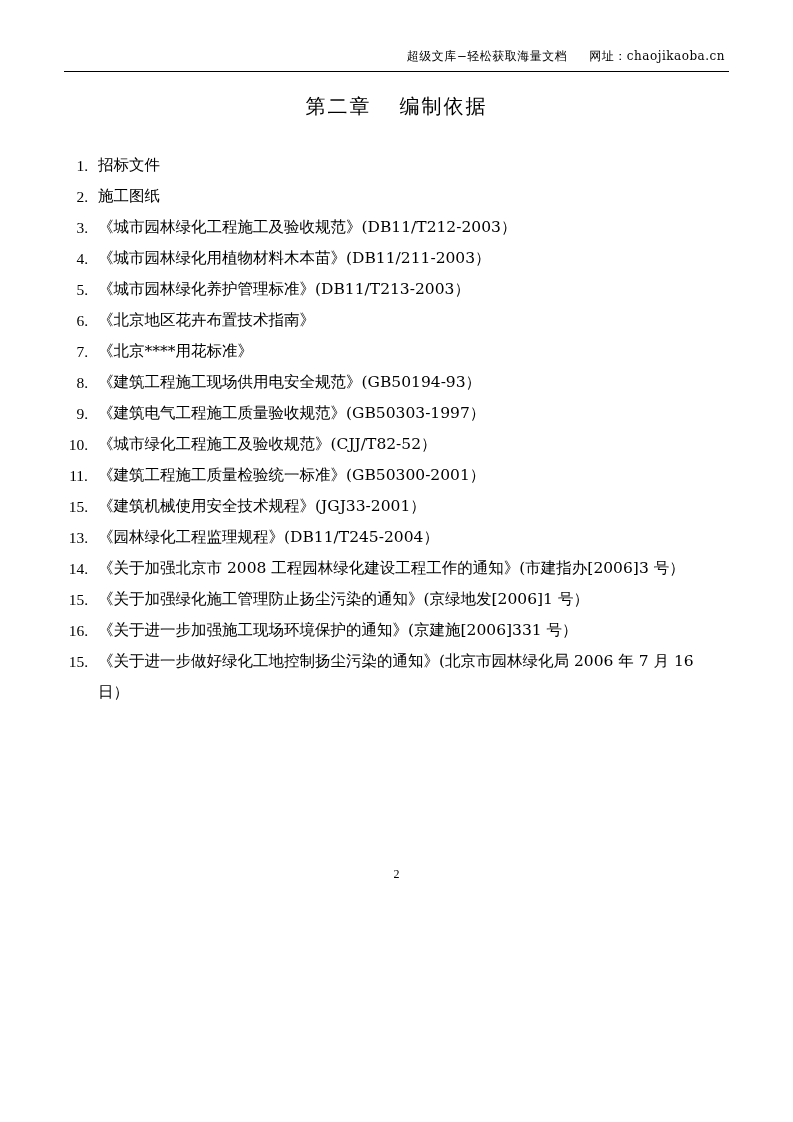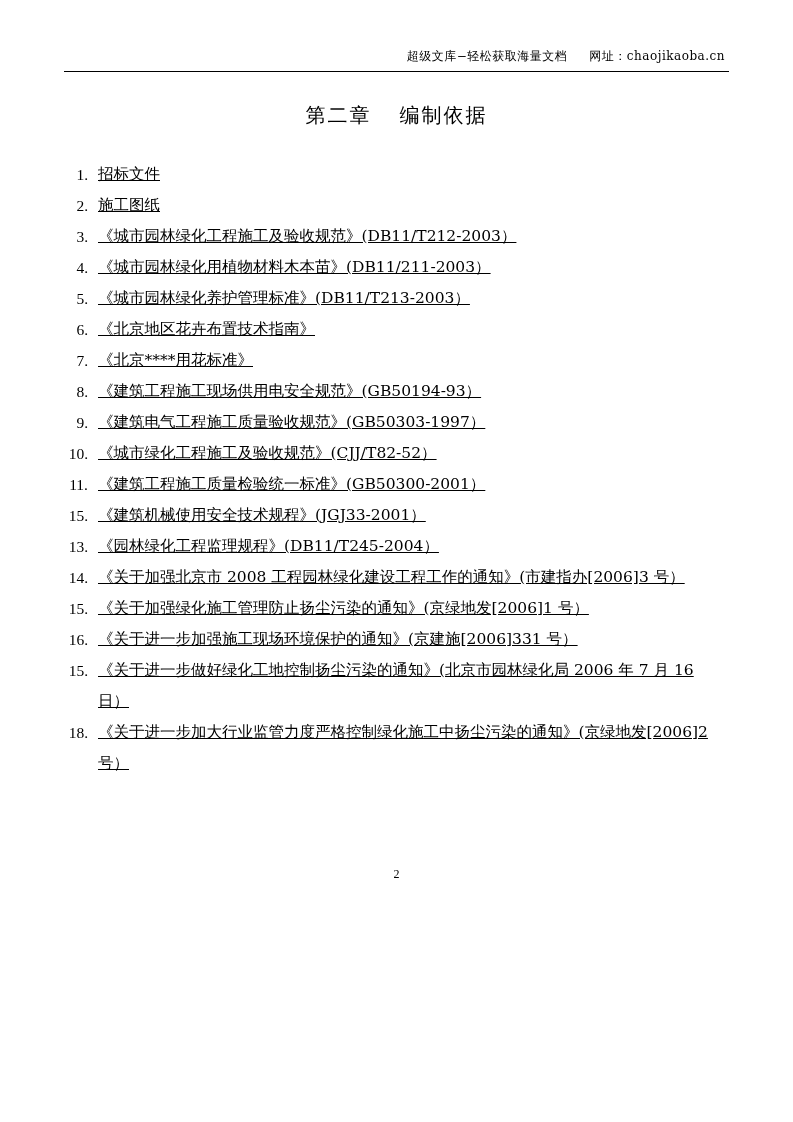--- a/index.html
+++ b/index.html
@@ -36,21 +36,21 @@
   }
   .header-rule {
     border: none;
     border-top: 1px solid #000;
     margin: 6px 0 0 0;
     width: 100%;
   }
   .doc-title {
     text-align: center;
     font-size: 20px;
-    margin-top: 30px;
+    margin-top: 21px;
     margin-bottom: 30px;
     letter-spacing: 2px;
     font-family: "DejaVu Serif", "Liberation Serif", serif;
   }
   .doc-title .gap {
     display: inline-block;
     width: 28px;
   }
   .list {
     list-style: none;
@@ -70,21 +70,20 @@
     text-align: right;
     padding-right: 10px;
     box-sizing: border-box;
     font-family: "Liberation Serif", serif;
     font-size: 15.5px;
   }
   .list .txt {
     flex: 1 1 auto;
     text-indent: 0;
     word-break: break-all;
-    text-decoration: underline;
   }
   .footer {
     position: absolute;
     bottom: 58px;
     left: 0;
     width: 793px;
     text-align: center;
     font-size: 12px;
     font-family: "Liberation Serif", serif;
   }
@@ -165,23 +164,19 @@
         <span class="txt">《关于加强绿化施工管理防止扬尘污染的通知》(京绿地发[2006]1 号）</span>
       </li>
       <li>
         <span class="num">16.</span>
         <span class="txt">《关于进一步加强施工现场环境保护的通知》(京建施[2006]331 号）</span>
       </li>
       <li>
         <span class="num">15.</span>
         <span class="txt">《关于进一步做好绿化工地控制扬尘污染的通知》(北京市园林绿化局 2006 年 7 月 16 日）</span>
       </li>
-      <li>
-        <span class="num">18.</span>
-        <span class="txt">《关于进一步加大行业监管力度严格控制绿化施工中扬尘污染的通知》(京绿地发[2006]2 号）</span>
-      </li>
     </ol>
 
   <div class="footer">
     <span>2</span>
   </div>
 
 </div>
 
 </body></html>

